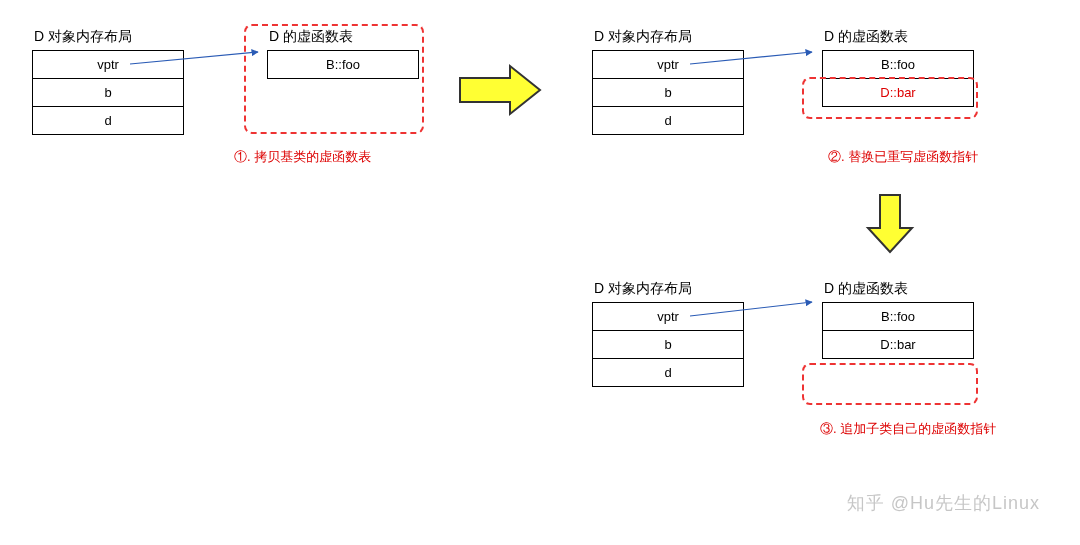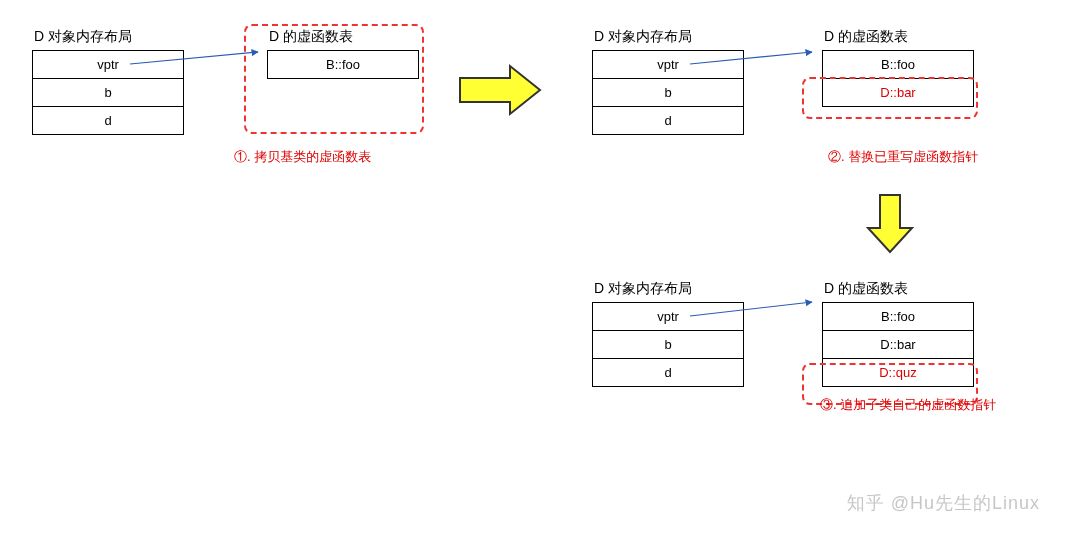--- a/index.html
+++ b/index.html
@@ -113,25 +113,24 @@
     <div class="cell">b</div>
     <div class="cell">d</div>
   </div>
 </div>
 
 <div class="stage" style="left:810px; top:280px;">
   <div class="title">D 的虚函数表</div>
   <div class="table">
     <div class="cell">B::foo</div>
     <div class="cell">D::bar</div>
-    <div class="cell red-text">D::quz</div>
   </div>
 </div>
 <div class="red-dash" style="left:802px; top:363px; width:176px; height:42px;"></div>
-<div class="caption-red" style="left:820px; top:396px;">③. 追加子类自己的虚函数指针</div>
+<div class="caption-red" style="left:820px; top:420px;">③. 追加子类自己的虚函数指针</div>
 
 <svg class="overlay">
   <defs>
     <marker id="ah" viewBox="0 0 10 10" refX="9" refY="5" markerWidth="6" markerHeight="6" orient="auto">
       <path d="M0,0 L10,5 L0,10 z" fill="#2a5bb5"></path>
     </marker>
   </defs>
 
   <line x1="130" y1="64" x2="258" y2="52" stroke="#2a5bb5" stroke-width="1.2" marker-end="url(#ah)"></line>
 

